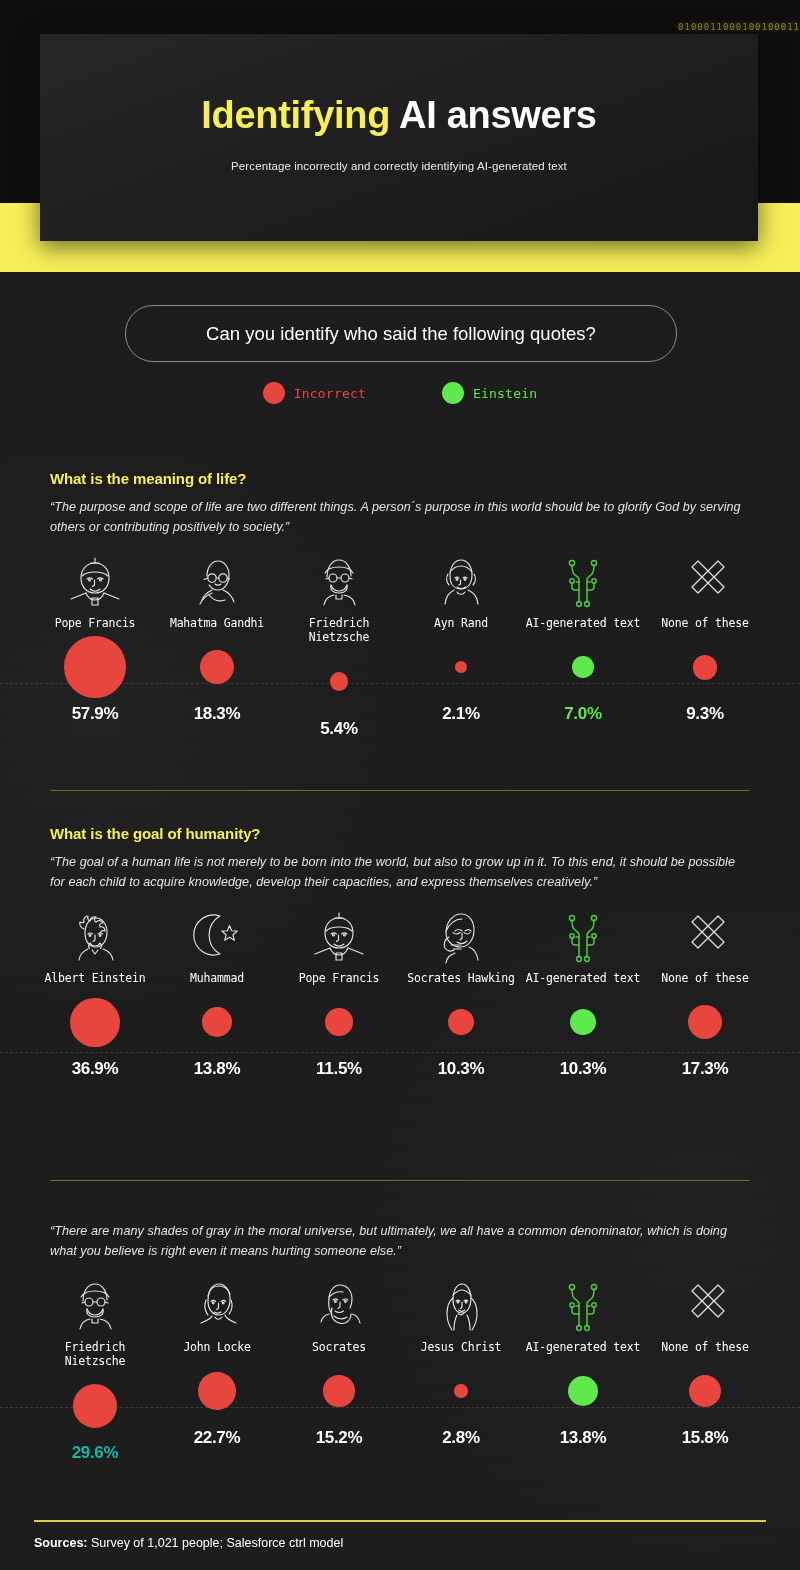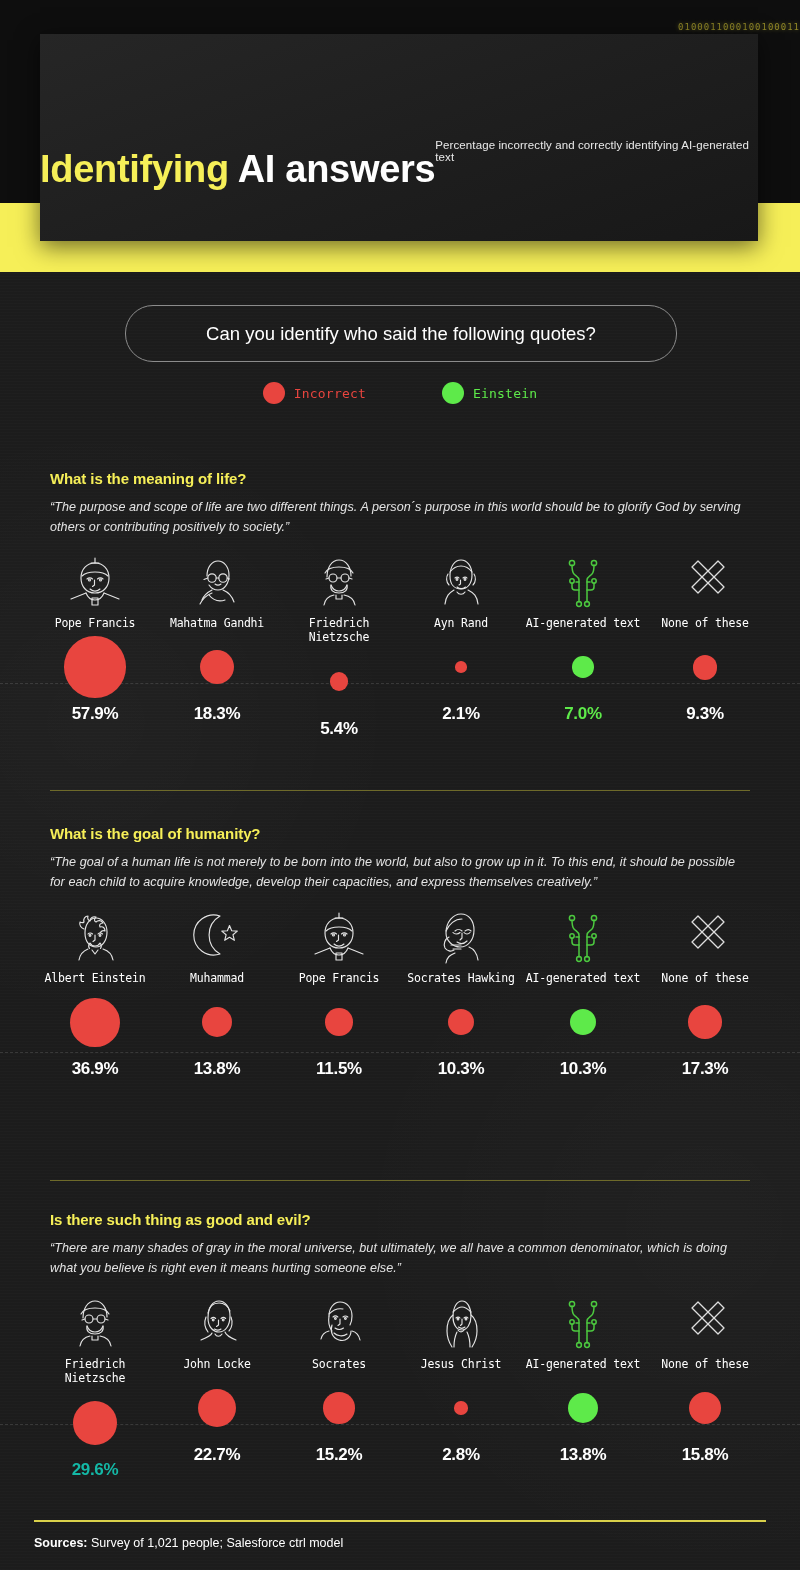--- a/index.html
+++ b/index.html
@@ -26,21 +26,21 @@
     position:absolute;right:40px;top:22px;
     font-family:"DejaVu Sans Mono", monospace;
     font-size:9px;letter-spacing:1px;
     color:#b9ad2e;opacity:.75;
     text-shadow:0 0 4px rgba(246,239,88,.5);
   }
   .hdr-card{
     position:absolute;left:40px;top:34px;width:718px;height:207px;
     background:linear-gradient(160deg,#262626 0%,#1e1e1e 55%,#181818 100%);
     box-shadow:0 6px 22px rgba(0,0,0,.55);
-    display:flex;align-items:center;justify-content:flex-start;
+    display:flex;flex-direction:column;align-items:center;justify-content:flex-start;
   }
   .hdr-title{
     margin-top:62px;
     font-size:38px;font-weight:bold;letter-spacing:-.3px;
     line-height:1;white-space:nowrap;
   }
   .hdr-title .y{color:#f6ef58;}
   .hdr-title .w{color:#ffffff;}
   .hdr-sub{
     margin-top:26px;font-size:11.5px;color:#e9e9e9;
@@ -428,21 +428,20 @@
           </div>
           <div class="lbl">None of these</div>
           <div class="bubblebox">
             <span class="bubble" style="width: 33.6905px; height: 33.6905px; background: rgb(232, 69, 63);"></span>
           </div>
           <div class="pct" style="color: rgb(255, 255, 255);">17.3%</div>
         </div>
       </div>
     </div>
     <div class="section" style="top: 1211px;">
-      <div class="sec-q">Is there such thing as good and evil?</div>
       <div class="sec-quote">“There are many shades of gray in the moral universe, but ultimately, we all have a common denominator, which is doing what you believe is right even it means hurting someone else.”</div>
       <div class="row">
         <div class="dashline" style="top: 129px;"></div>
         <div class="col">
           <div class="ic">
             <svg width="60" height="56" viewBox="0 0 60 56">
               <g fill="none" stroke="#e3e3e3" stroke-width="1.15" stroke-linecap="round" stroke-linejoin="round">
     <path d="M18 23c0-10 5-17 12-17s12 7 12 16"></path>
     <path d="M16 19c2-4 6-6 14-6s12 2 14 6"></path>
     <circle cx="24" cy="24" r="4"></circle>

